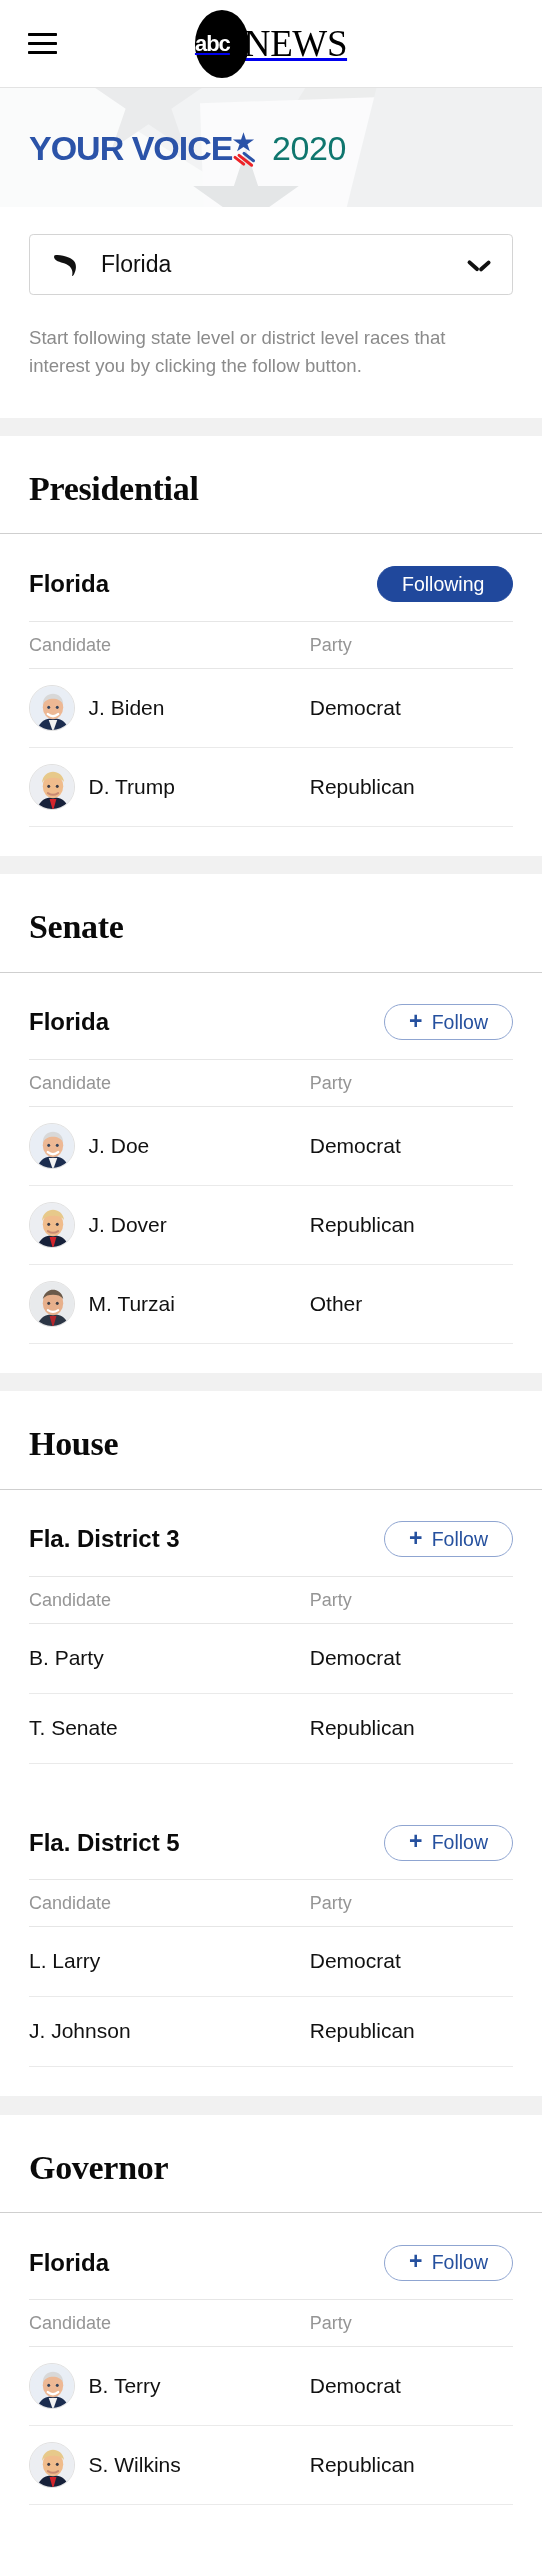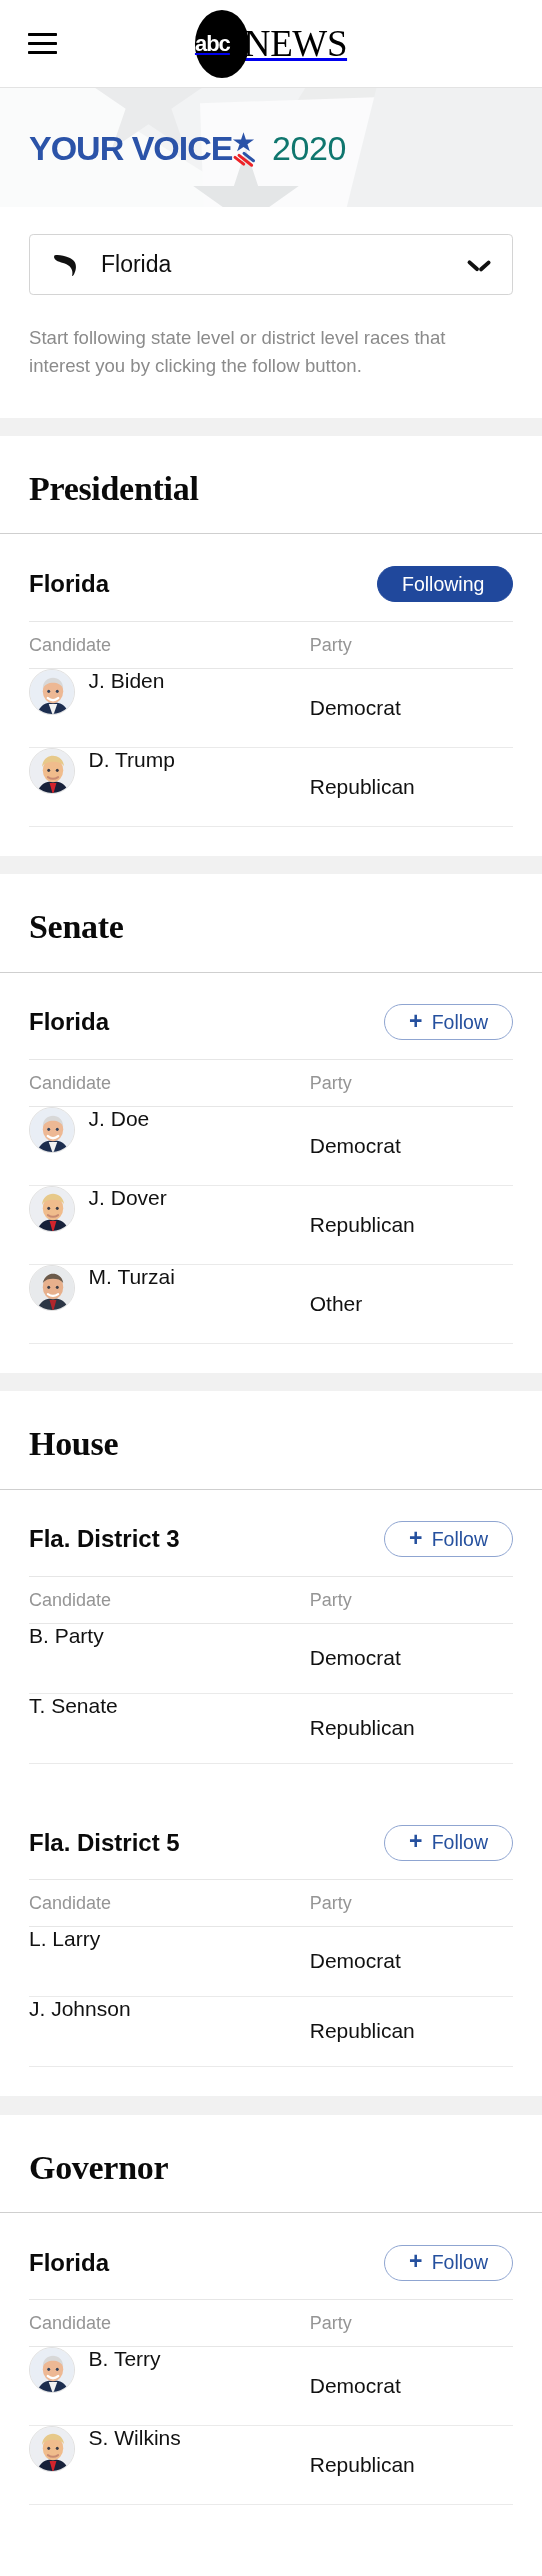--- a/index.html
+++ b/index.html
@@ -238,21 +238,21 @@
   }
   table.cands th.col-cand { width: 58%; }
   table.cands td {
     font-size: 21px;
     color: #111;
     padding: 0;
     border-bottom: 0.8px solid #eaeaea;
     font-family: "Liberation Sans", sans-serif;
     vertical-align: middle;
   }
-  .cand-cell { display: flex; align-items: flex-start; height: 78px; }
+  .cand-cell { display: flex; align-items: center; height: 78px; }
   .cand-cell.no-avatar { height: 69px; }
   .avatar {
     width: 46px; height: 46px; border-radius: 50%;
     flex: 0 0 auto; margin-right: 13.6px;
     border: 0.8px solid #e0e0e0;
     overflow: hidden; position: relative;
     background: #f3f3f3;
   }
   .party-cell { height: 78px; display:flex; align-items:center; }
   .party-cell.no-avatar { height: 69px; }

